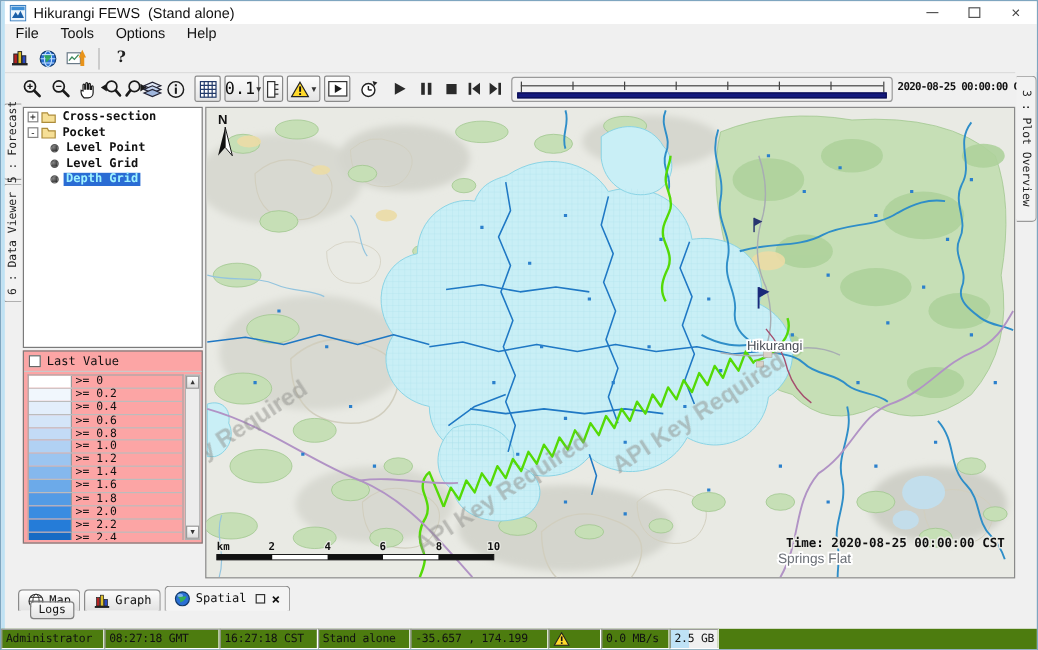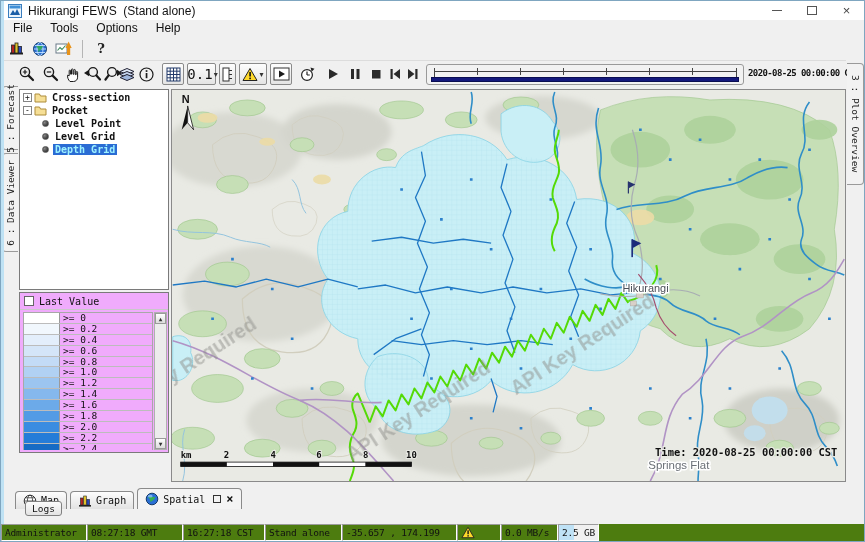--- a/index.html
+++ b/index.html
@@ -59,21 +59,21 @@
   .t-row{height:12px;display:flex;align-items:center;white-space:nowrap;margin-top:1px;}
   .t-exp{width:9px;height:9px;border:1px solid #848484;background:#fff;font-size:8px;line-height:7px;
          text-align:center;margin:0 2px 0 3px;font-weight:normal;}
   .t-folder{margin-right:3px;}
   .t-bullet{width:7px;height:7px;border-radius:50%;background:radial-gradient(circle at 30% 30%,#888,#1a1a1a);
             margin:0 4px 0 22px;border:1px solid #555;}
   .t-label{padding:0 2px;}
   .t-sel{background:#2a6cd4;color:#9ef2ff;}
 
   
-  .legendbox{position:absolute;left:18px;top:291px;width:150px;height:161px;background:#f0abfc;
+  .legendbox{position:absolute;left:18px;top:291px;width:150px;height:161px;background:#fca5a5;
              border:1px solid #7a7a7a;font-family:"DejaVu Sans Mono",monospace;font-size:10px;color:#111;}
   .lg-head{height:17px;display:flex;align-items:center;border-bottom:1px solid #c9c9c9;}
   .lg-cb{width:10px;height:10px;border:1px solid #666;background:#fff;margin:0 5px 0 4px;}
   .lg-body{position:absolute;top:19px;left:3px;right:15px;bottom:2px;overflow:hidden;border:1px solid #a8a8a8;border-bottom:none;}
   .lg-row{height:10.9px;display:flex;border-bottom:1px solid #bcbcbc;}
   .lg-sw{width:36px;border-right:1px solid #9a9a9a;}
   .lg-lb{flex:1;padding-left:3px;font-size:9.5px;line-height:10.5px;}
   .lg-scroll{position:absolute;top:19px;right:1px;width:13px;bottom:2px;background:#ececec;border:1px solid #b0b0b0;
              display:flex;flex-direction:column;justify-content:space-between;align-items:center;}
   .lg-sbtn{width:11px;height:11px;border:1px solid #9a9a9a;background:linear-gradient(#fff,#dcdcdc);

